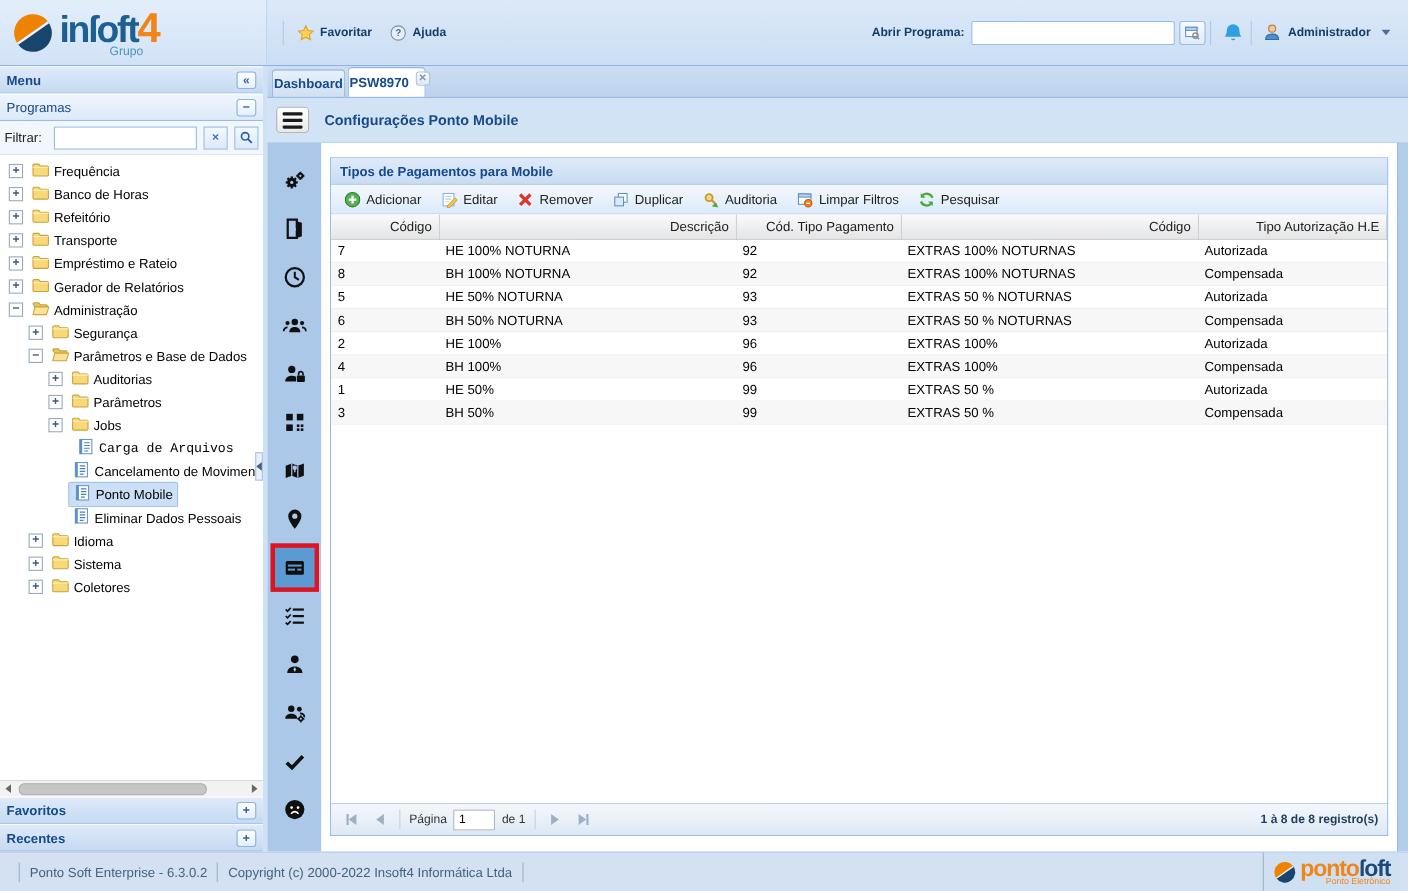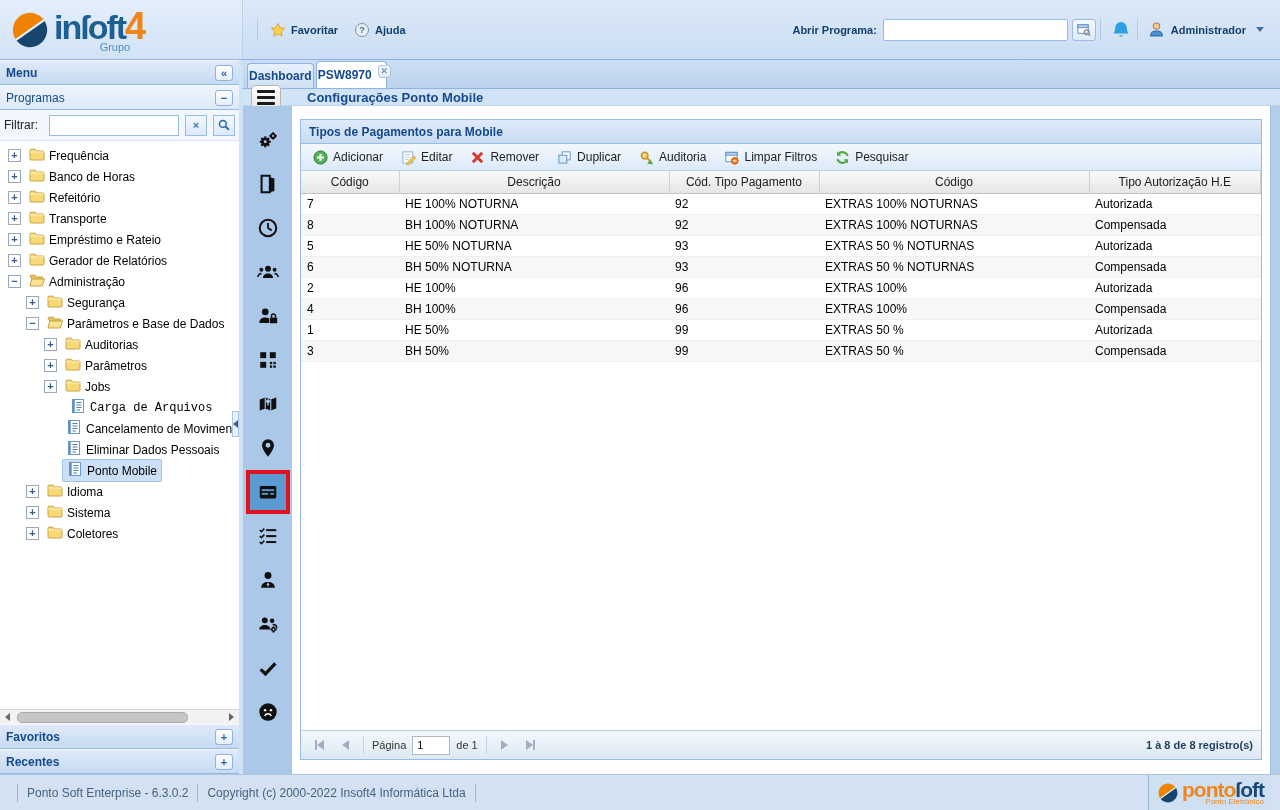--- a/index.html
+++ b/index.html
@@ -46,40 +46,40 @@
   .hs-thumb { position:absolute; left:2px; top:2px; height:11px; width:82%; background:#c6c6c6; border-radius:5px; border:1px solid #ababab; }
   .tri-l { width:0; height:0; border-top:4px solid transparent; border-bottom:4px solid transparent; border-right:5px solid #666; }
   .tri-r { width:0; height:0; border-top:4px solid transparent; border-bottom:4px solid transparent; border-left:5px solid #666; }
 
   
   .main { flex:1; display:flex; flex-direction:column; min-width:0; }
   .tab-strip { height:29px; background:linear-gradient(#cddef3,#bcd3ec); border-bottom:1px solid #8db2e3; display:flex; align-items:flex-end; padding-left:4px; gap:2px; }
   .tab { height:25px; padding:0 1px; display:flex; align-items:center; gap:6px; border:1px solid #8db2e3; border-bottom:none; border-radius:4px 4px 0 0; font-weight:bold; color:#15498b; font-size:12px; background:linear-gradient(#e8f1fb,#cfe0f3); cursor:pointer; }
   .tab.active { background:#fff; height:27px; position:relative; z-index:2; }
   .tab-close { width:13px; height:13px; border:1px solid #b0c4dd; border-radius:3px; background:linear-gradient(#f8fbff,#dde8f5); color:#7d95b5; font-size:9px; line-height:11px; text-align:center; margin-top:-8px; margin-right:-6px; cursor:pointer; }
-  .title-bar { height:17px; background:#d2e3f6; border-bottom:1px solid #bed4ee; display:flex; align-items:center; gap:26px; padding-left:8px; }
+  .title-bar { height:41px; background:#d2e3f6; border-bottom:1px solid #bed4ee; display:flex; align-items:center; gap:14px; padding-left:8px; }
   .hamburger { width:30px; height:24px; background:linear-gradient(#ffffff,#e8e8e8); border:1px solid #b5b5b5; border-radius:4px; display:flex; flex-direction:column; justify-content:center; gap:3px; padding:0 5px; cursor:pointer; }
   .hamburger span { display:block; height:3px; background:#1a1a1a; border-radius:1px; }
   .page-title { color:#15498b; font-weight:bold; font-size:13px; }
 
   .content { flex:1; display:flex; background:#fff; min-height:0; }
   .icon-strip { width:49px; background:#abc8e8; display:flex; flex-direction:column; align-items:center; padding-top:12px; }
   .strip-icon { width:44px; height:44px; display:flex; align-items:center; justify-content:center; cursor:pointer; flex:0 0 auto; }
   .strip-icon.selected { background:#5b9ad2; border:4px solid #e2131f; }
   .content-body { flex:1; padding:13px 8px 14px 8px; display:flex; min-width:0; }
   .right-strip { width:10px; background:#b3cee9; border-left:1px solid #9cbde2; }
 
   
   .panel { flex:1; border:1px solid #99bbe8; display:flex; flex-direction:column; min-width:0; }
   .panel-header { height:24px; background:linear-gradient(#dfeafa,#c8dcf2); border-bottom:1px solid #99bbe8; display:flex; align-items:center; padding:0 8px; color:#15498b; font-weight:bold; font-size:12px; }
   .toolbar { height:27px; background:linear-gradient(#f3f8fd,#dceafa); border-bottom:1px solid #b9d0ea; display:flex; align-items:center; padding:0 4px; gap:2px; }
   .tb-btn { display:flex; align-items:center; gap:5px; padding:3px 8px; border-radius:3px; cursor:pointer; color:#222; font-size:12px; }
 
   table.grid { border-collapse:collapse; width:100%; table-layout:fixed; font-size:12px; }
-  .grid th { height:22px; background:linear-gradient(#fafafa,#e4e5e7); border-right:1px solid #d0d0d0; border-bottom:1px solid #c5c5c5; text-align:center; padding:0 6px; font-weight:normal; color:#212121; cursor:pointer;margin-left:45px; }
+  .grid th { height:22px; background:linear-gradient(#fafafa,#e4e5e7); border-right:1px solid #d0d0d0; border-bottom:1px solid #c5c5c5; text-align:right; padding:0 6px; font-weight:normal; color:#212121; cursor:pointer;margin-left:45px; }
   .grid td { height:21px; padding:0 6px; border-bottom:1px solid #efefef; color:#000; overflow:hidden; white-space:nowrap; cursor:default; }
   .grid tr.alt td { background:#f7f7f7; }
   .grid-wrap { flex:1; overflow:hidden; background:#fff; }
 
   .pager { height:29px; border-top:1px solid #b9d0ea; background:linear-gradient(#f4f8fc,#dde8f4); display:flex; align-items:center; padding:0 8px; gap:6px; color:#333; }
   .pg-btn { width:20px; height:20px; display:flex; align-items:center; justify-content:center; cursor:pointer; }
   .pg-sep { width:1px; height:18px; background:#c3d2e4; margin:0 2px; }
   .pg-input { width:38px; height:19px; border:1px solid #b0b8c2; padding:0 4px; font-size:11px; }
   .pg-records { margin-left:auto; color:#1e3c5c; font-weight:bold; }
   .ptri { width:0; height:0; border-top:5px solid transparent; border-bottom:5px solid transparent; }
@@ -317,38 +317,38 @@
         <div class="tree-row" style="padding-left: 62px;">
           <span class="tree-label-wrap">
             <span><svg width="16" height="16" viewBox="0 0 16 16" fill="#101010">
                 <rect x="2.5" y="1.5" width="11" height="13" fill="#fff" stroke="#6b97c9"></rect>
                 <rect x="2.5" y="1.5" width="2.2" height="13" fill="#5c8fc6"></rect>
                 <path d="M6.5 4.5h5M6.5 7h5M6.5 9.5h5M6.5 12h3.5" stroke="#4a7fb5" stroke-width="1.1"></path>
               </svg></span>
             <span>Cancelamento de Movimentações</span>
           </span>
         </div>
-        <div class="tree-row" style="padding-left: 62px;">
+        <div class="tree-row selected" style="padding-left: 62px;">
           <span class="tree-label-wrap">
             <span><svg width="16" height="16" viewBox="0 0 16 16" fill="#101010">
                 <rect x="2.5" y="1.5" width="11" height="13" fill="#fff" stroke="#6b97c9"></rect>
                 <rect x="2.5" y="1.5" width="2.2" height="13" fill="#5c8fc6"></rect>
                 <path d="M6.5 4.5h5M6.5 7h5M6.5 9.5h5M6.5 12h3.5" stroke="#4a7fb5" stroke-width="1.1"></path>
               </svg></span>
-            <span>Eliminar Dados Pessoais</span>
-          </span>
-        </div>
-        <div class="tree-row selected" style="padding-left: 62px;">
+            <span>Ponto Mobile</span>
+          </span>
+        </div>
+        <div class="tree-row" style="padding-left: 62px;">
           <span class="tree-label-wrap">
             <span><svg width="16" height="16" viewBox="0 0 16 16" fill="#101010">
                 <rect x="2.5" y="1.5" width="11" height="13" fill="#fff" stroke="#6b97c9"></rect>
                 <rect x="2.5" y="1.5" width="2.2" height="13" fill="#5c8fc6"></rect>
                 <path d="M6.5 4.5h5M6.5 7h5M6.5 9.5h5M6.5 12h3.5" stroke="#4a7fb5" stroke-width="1.1"></path>
               </svg></span>
-            <span>Ponto Mobile</span>
+            <span>Eliminar Dados Pessoais</span>
           </span>
         </div>
         <div class="tree-row" style="padding-left: 26px;">
           <span class="expander">+</span>
           <span class="tree-label-wrap">
             <span><svg width="16" height="16" viewBox="0 0 16 16" fill="#101010">
                 <path d="M1 4.2a1 1 0 0 1 1-1h4.2L7.7 5H14a1 1 0 0 1 1 1v7a1 1 0 0 1-1 1H2a1 1 0 0 1-1-1z" fill="#f9d877" stroke="#c8a343"></path>
                 <path d="M1 6h14" stroke="#fdf0c0"></path>
               </svg></span>
             <span>Idioma</span>

